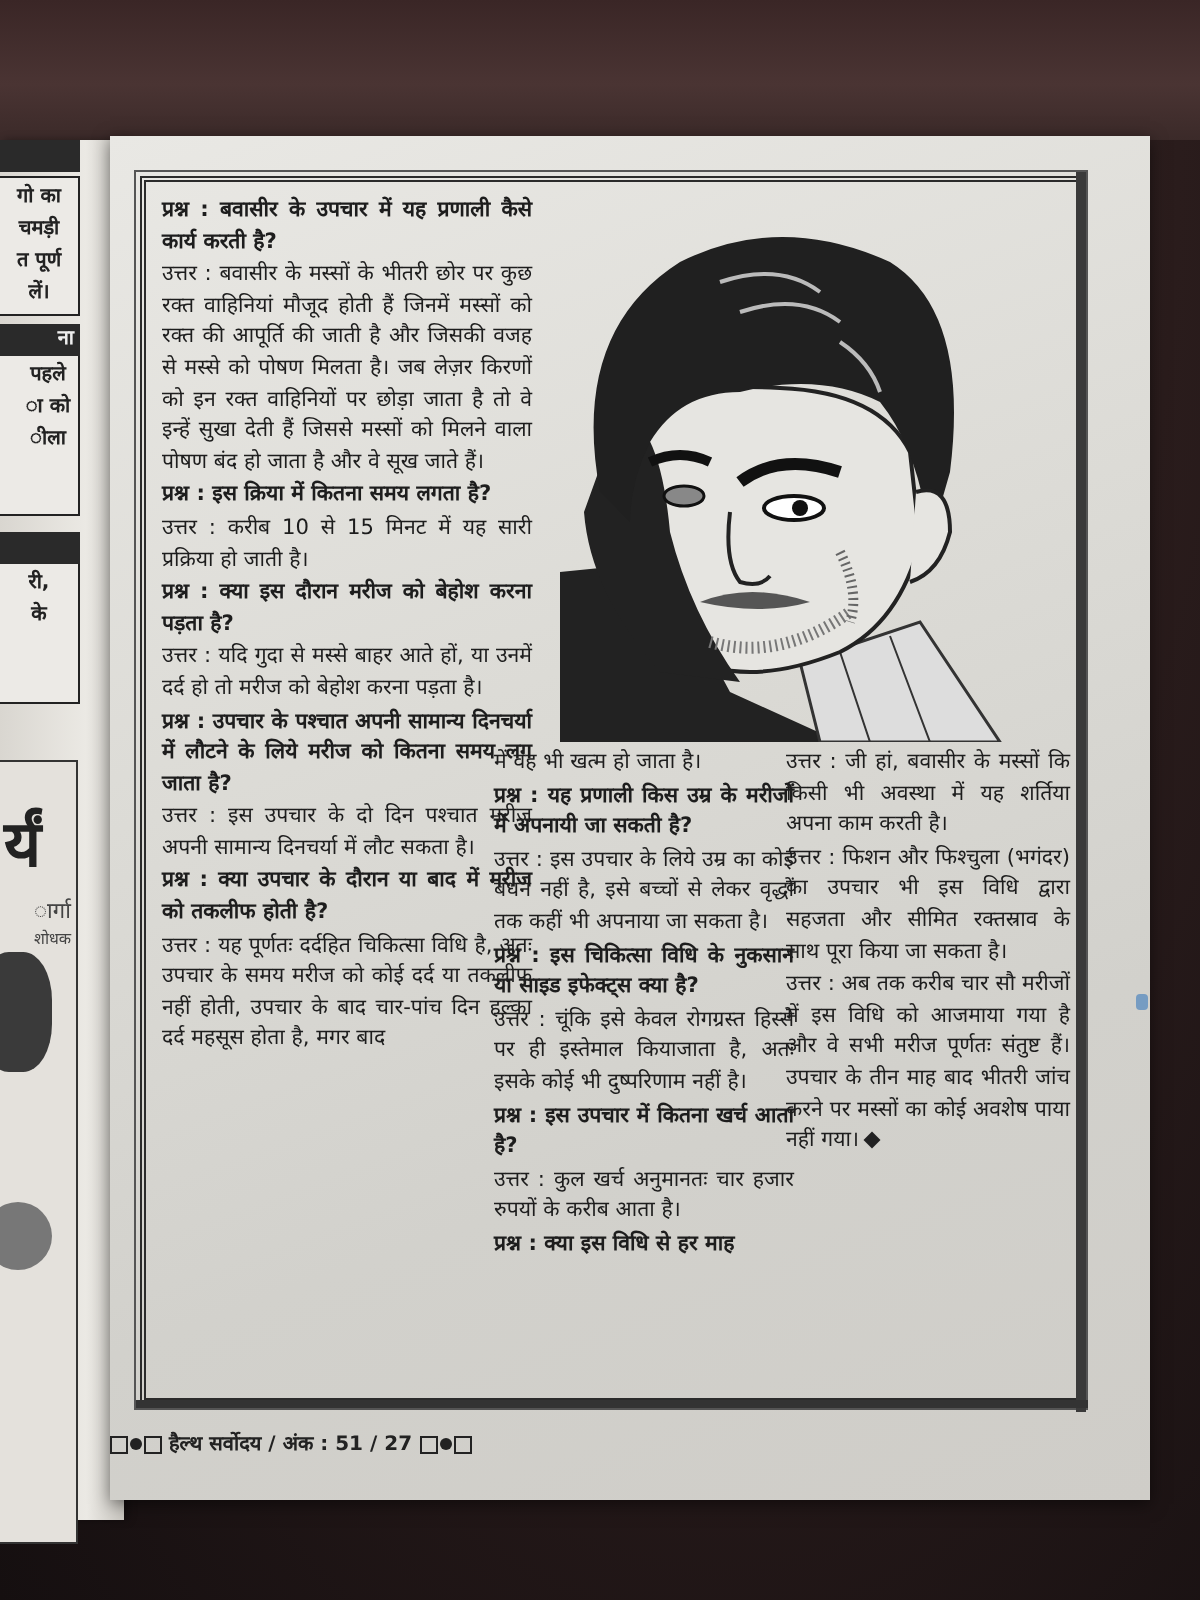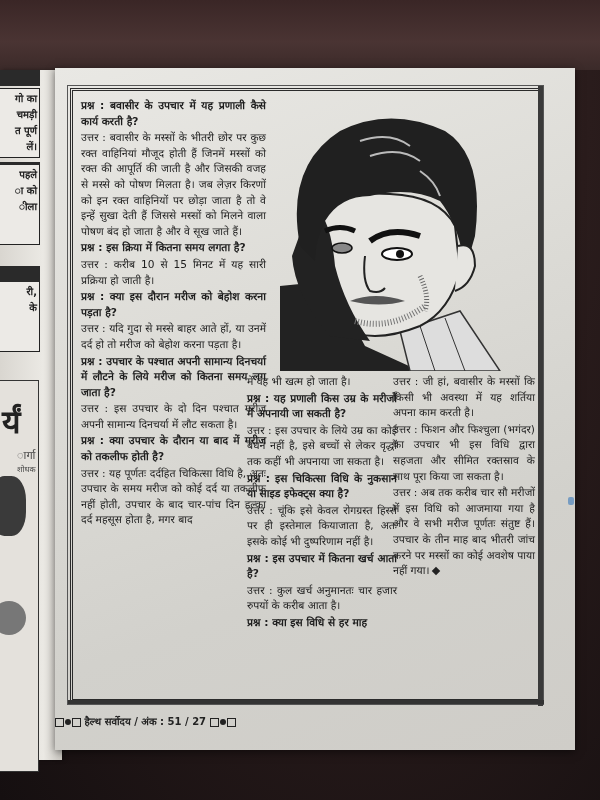--- a/index.html
+++ b/index.html
@@ -10,21 +10,21 @@
   }
   .desk-top { position:absolute; left:0; top:0; width:600px; height:70px;
     background: linear-gradient(180deg,#3a2626 0%, #4a3433 60%, #3b2a29 100%); }
   
   .left-page {
     position:absolute; left:0; top:70px; width:62px; height:690px;
     background: linear-gradient(90deg,#d9d6d0,#ebe9e4 70%,#c9c6c0);
     box-shadow: 2px 0 4px rgba(0,0,0,.35);
   }
   .lp-box { position:absolute; left:0; width:40px; border:1px solid #222; border-left:none;
-    background:#eceae6; font-size:10px; line-height:16px; color:#222; padding:2px 2px 2px 2px; box-sizing:border-box; overflow:hidden; white-space:nowrap; text-align:right; font-weight:bold; }
+    background:#eceae6; font-size:10px; line-height:16px; color:#222; padding:2px 2px 2px 2px; box-sizing:border-box; overflow:hidden; white-space:nowrap; text-align:center; font-weight:bold; }
   .lp-head { position:absolute; left:0; width:40px; height:16px; background:#2a2a2a; color:#eee; font-size:10px; text-align:right; padding-right:3px; box-sizing:border-box; line-height:16px; font-weight:bold;}
   .lp-ad { position:absolute; left:0; top:310px; width:38px; height:390px; border:1px solid #333; border-left:none; background:#e4e1dc; overflow:hidden; }
   .lp-ad .logo { font-size:32px; font-weight:bold; color:#222; position:absolute; left:2px; top:4px;margin-top:14px; }
   .lp-ad .sub { font-size:11px; color:#444; position:absolute; left:17px; top:66px; }
   .lp-ad .blob { position:absolute; left:-10px; top:95px; width:36px; height:60px; background:#3a3a3a; border-radius:40%; }
   .lp-ad .seal { position:absolute; left:-8px; top:220px; width:34px; height:34px; border-radius:50%; background:#777; }
 
   
   .page {
     position:absolute; left:55px; top:68px; width:520px; height:682px;
@@ -61,21 +61,21 @@
 
 <div class="left-page">
   <div class="lp-head" style="top:0px;"></div>
   <div class="lp-box" style="top:18px;height:70px;">
     <div>गो का</div>
     <div>चमड़ी</div>
     <div>त पूर्ण</div>
     <div>लें।</div>
   </div>
   <div class="lp-head" style="top:92px;">ना</div>
-  <div class="lp-box" style="top:95px;height:80px;border-top:none;padding-left:11px;">
+  <div class="lp-box" style="top:108px;height:80px;border-top:none;padding-left:11px;">
     <div>पहले</div>
     <div>ा को</div>
     <div>ीला</div>
   </div>
   <div class="lp-head" style="top:196px;"></div>
   <div class="lp-box" style="top:212px;height:70px;border-top:none;">
     <div>री,</div>
     <div>के</div>
   </div>
   <div class="lp-ad">

